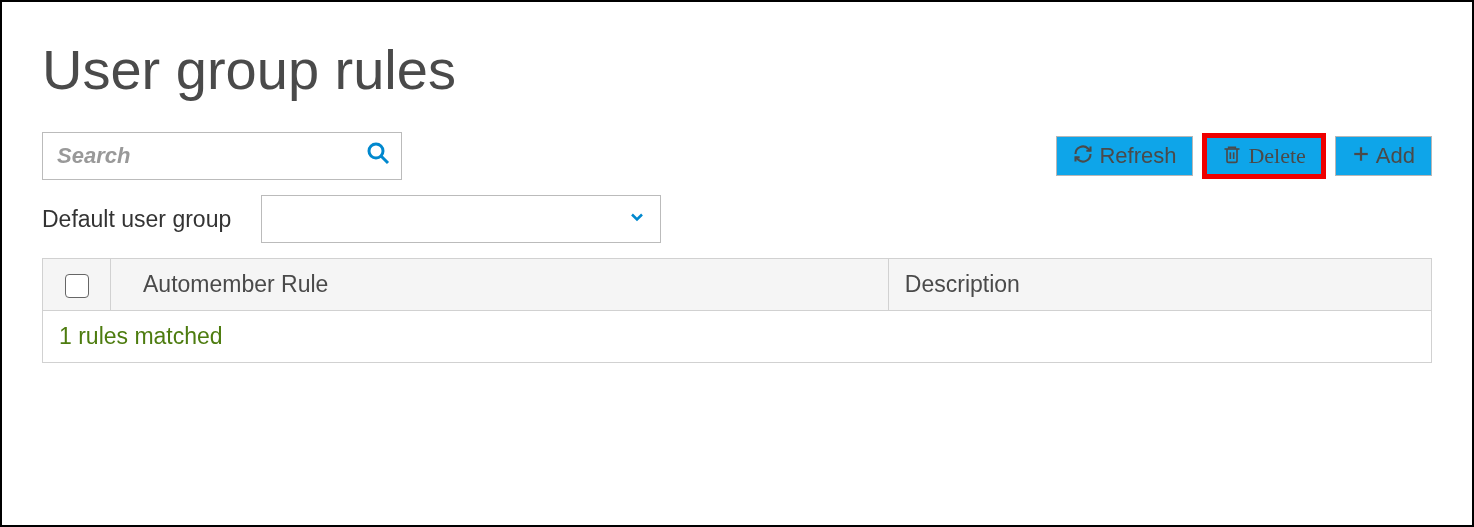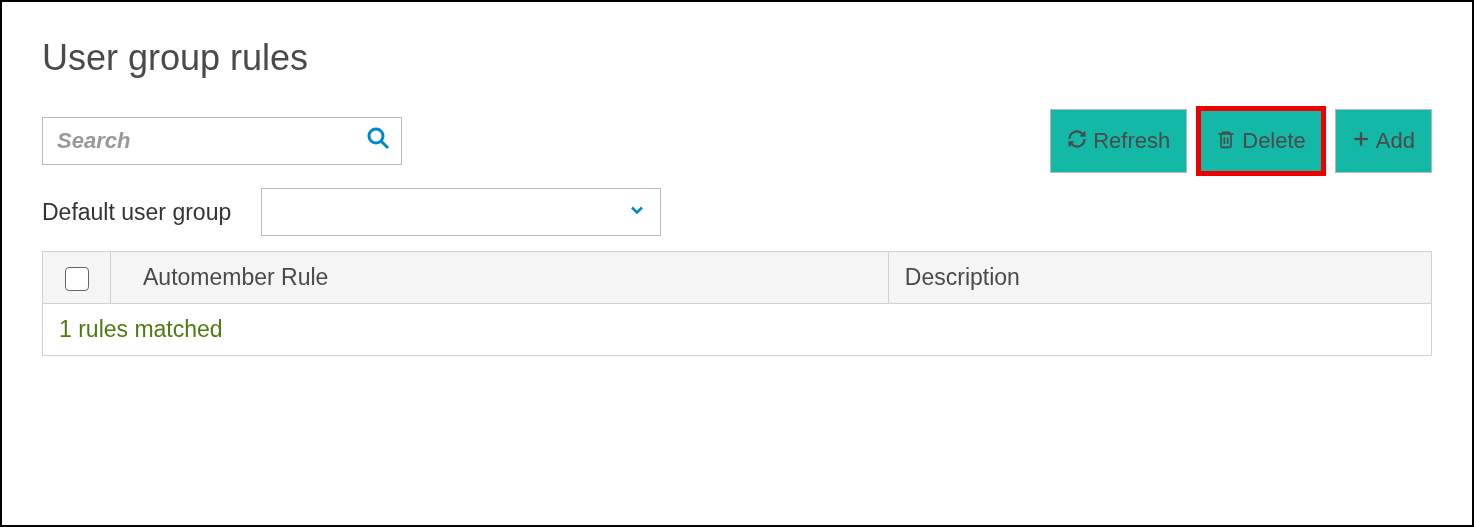--- a/index.html
+++ b/index.html
@@ -10,21 +10,21 @@
     body {
       font-family: "Helvetica Neue", Helvetica, Arial, sans-serif;
       background: #fff;
       border: 2px solid #000;
       width: 1474px;
       height: 527px;
       padding: 20px 40px;
       color: #333;
     }
     .page-title {
-      font-size: 36px;
+      font-size: 56px;
       font-weight: 300;
       color: #4a4a4a;
       margin-bottom: 30px;
       margin-top: 15px;
     }
     .toolbar {
       display: flex;
       justify-content: space-between;
       align-items: center;
       margin-bottom: 10px;
@@ -55,38 +55,39 @@
       transform: translateY(-50%);
       color: #0088ce;
       font-size: 22px;
       font-weight: bold;
     }
     .action-buttons {
       display: flex;
       gap: 12px;
     }
     .btn {
-      height: 64px;
+      height: 40px;
       padding: 0 16px;
       border: 1px solid #b7b7b7;
-      background: #14b8a6;
+      background: #0ea5e9;
       font-size: 22px;
       color: #4a4a4a;
       cursor: pointer;
       display: flex;
       align-items: center;
       gap: 6px;
     }
     .btn .icon-span {
       font-size: 20px;
       color: #4a4a4a;
     }
     .highlight-red {
       outline: 5px solid #e00;
       outline-offset: -2px;
+      font-family: Liberation Serif, serif;
     }
     .default-group-row {
       display: flex;
       align-items: center;
       gap: 30px;
       margin-bottom: 15px;
       margin-top: 15px;
     }
     .default-group-label {
       font-size: 23px;

